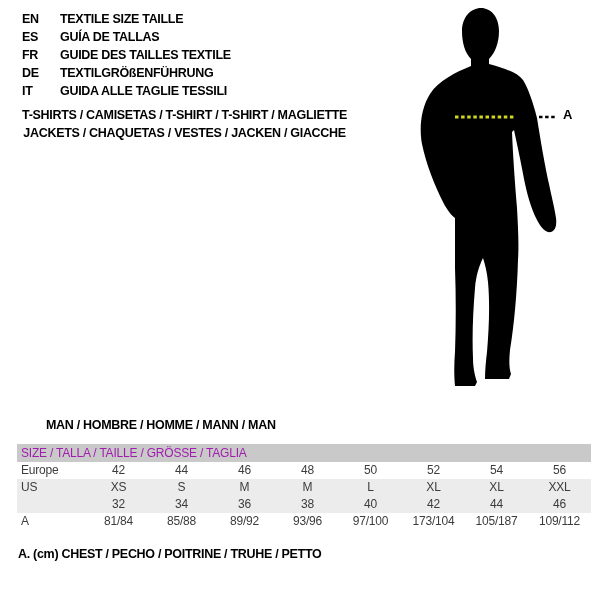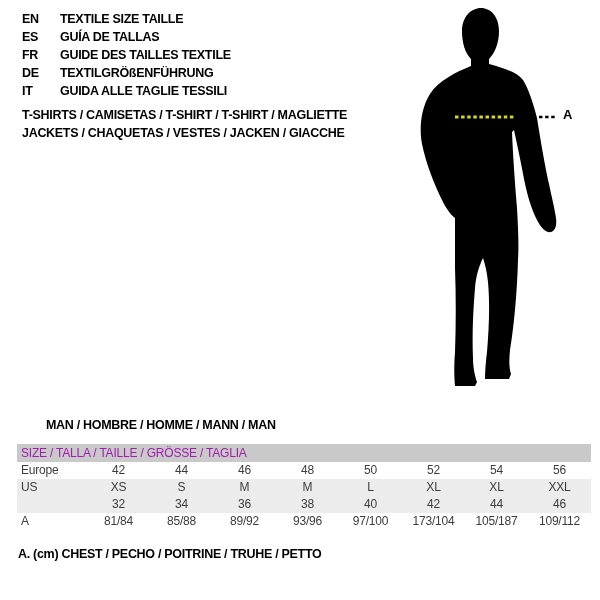--- a/index.html
+++ b/index.html
@@ -5,21 +5,21 @@
   html,body{margin:0;padding:0;background:#fff;}
   .canvas{
     position:relative;width:592px;height:600px;background:#fff;
     font-family:"Liberation Sans",sans-serif;color:#000;overflow:hidden;
   }
   
   .lang-list{position:absolute;left:22px;top:10px;font-weight:700;font-size:12.5px;letter-spacing:-0.3px;}
   .lang-row{display:flex;line-height:18px;}
   .lang-code{width:38px;}
   
-  .categories{position:absolute;left:22px;top:106px;font-weight:700;font-size:12.5px;line-height:18px;letter-spacing:-0.3px;}
+  .categories{position:absolute;left:22px;top:106px;font-weight:700;font-size:12.5px;line-height:18px;letter-spacing:-0.3px;text-align:center;}
   
   .figure{position:absolute;left:415px;top:4px;width:165px;height:386px;}
   .figure svg{position:absolute;left:0;top:0;}
   .sil{fill:var(--silhouette,#000);}
   .chest-line{stroke:var(--dash-yellow,#d0d81e);stroke-width:3;stroke-dasharray:3.5 2.6;fill:none;}
   .chest-ext{stroke:#000;stroke-width:2.4;stroke-dasharray:3.5 2.6;fill:none;}
   .measure-label{position:absolute;left:563px;top:107px;font-weight:700;font-size:13px;letter-spacing:-0.2px;}
   
   .man-title{position:absolute;left:18px;top:418px;font-weight:700;font-size:12.5px;letter-spacing:-0.3px;padding-left:28px;}
   

